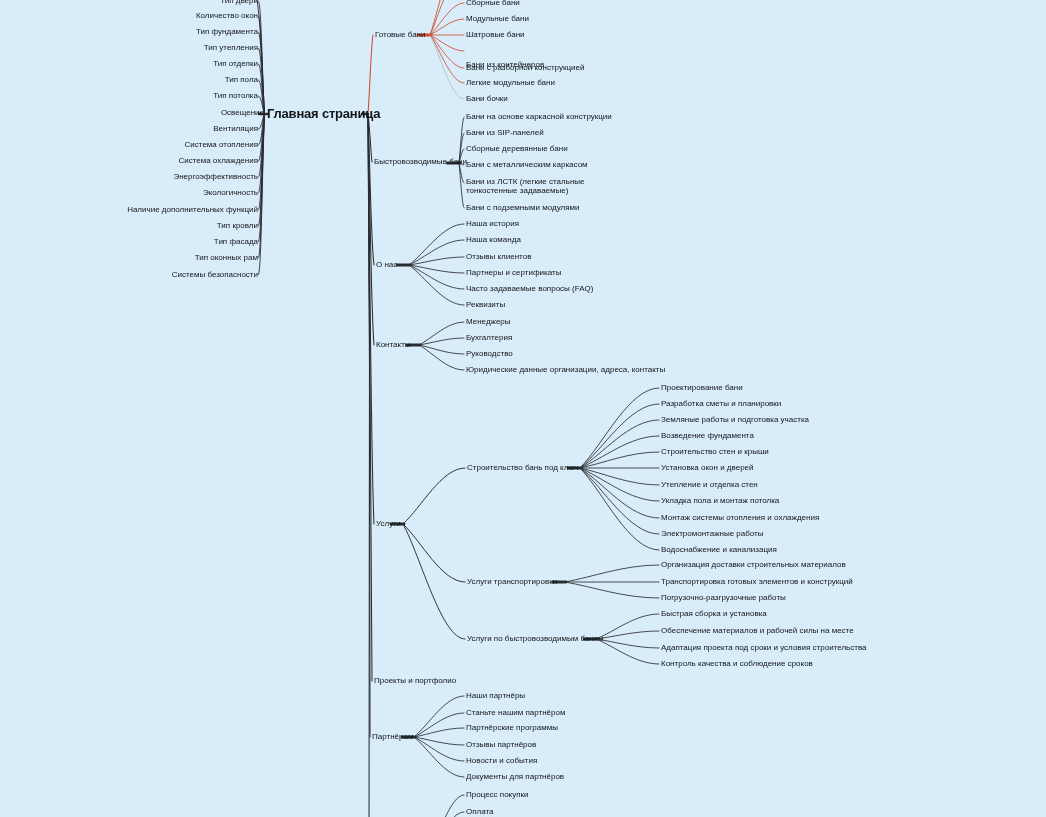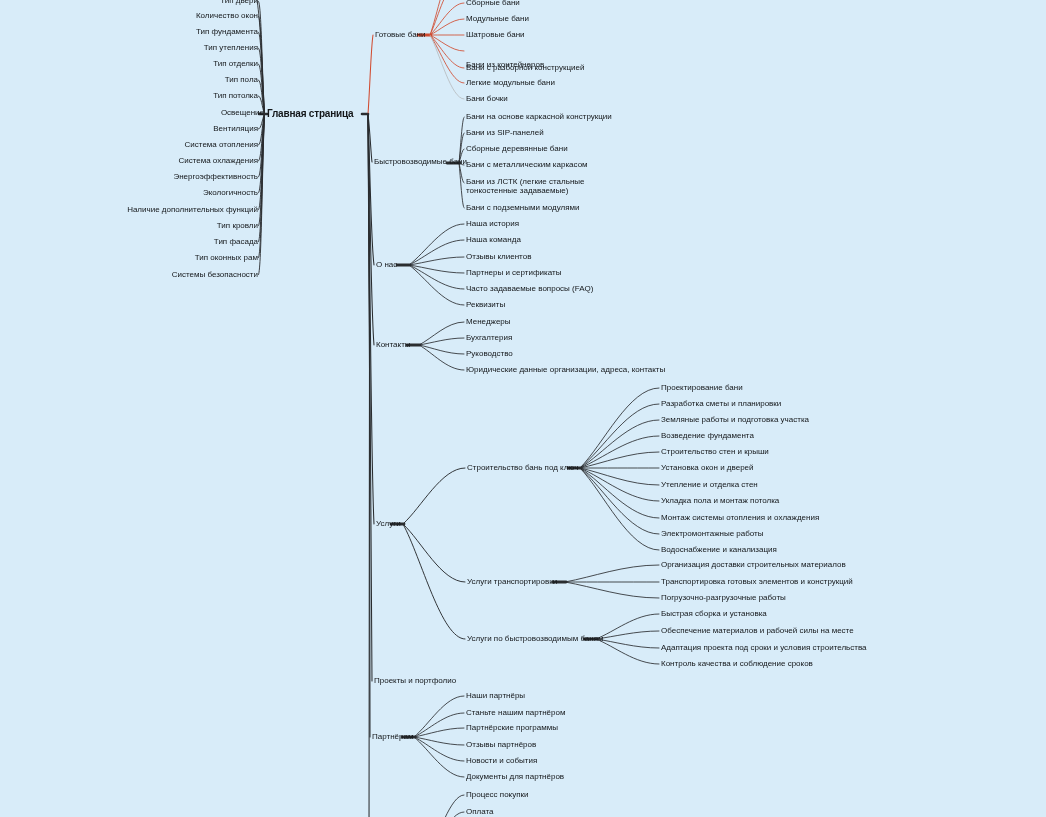--- a/index.html
+++ b/index.html
@@ -16,21 +16,21 @@
     line-height:1.15;
     white-space:nowrap;
     transform:translateY(-52%);
     cursor:default;
   }
   .node-label.right-align{transform:translate(-100%,-52%);}
   .node-label.wrap{white-space:normal;max-width:164px;}
   .root-label{
     position:absolute;
     font-weight:bold;
-    font-size:10px;
+    font-size:13px;
     letter-spacing:-0.2px;
     white-space:nowrap;
     transform:translateY(-52%);
   }
 </style>
 </head>
 <body>
 
 <div id="canvas" style="background: rgb(216, 236, 249);">
   <svg id="edges" width="1046" height="817">

